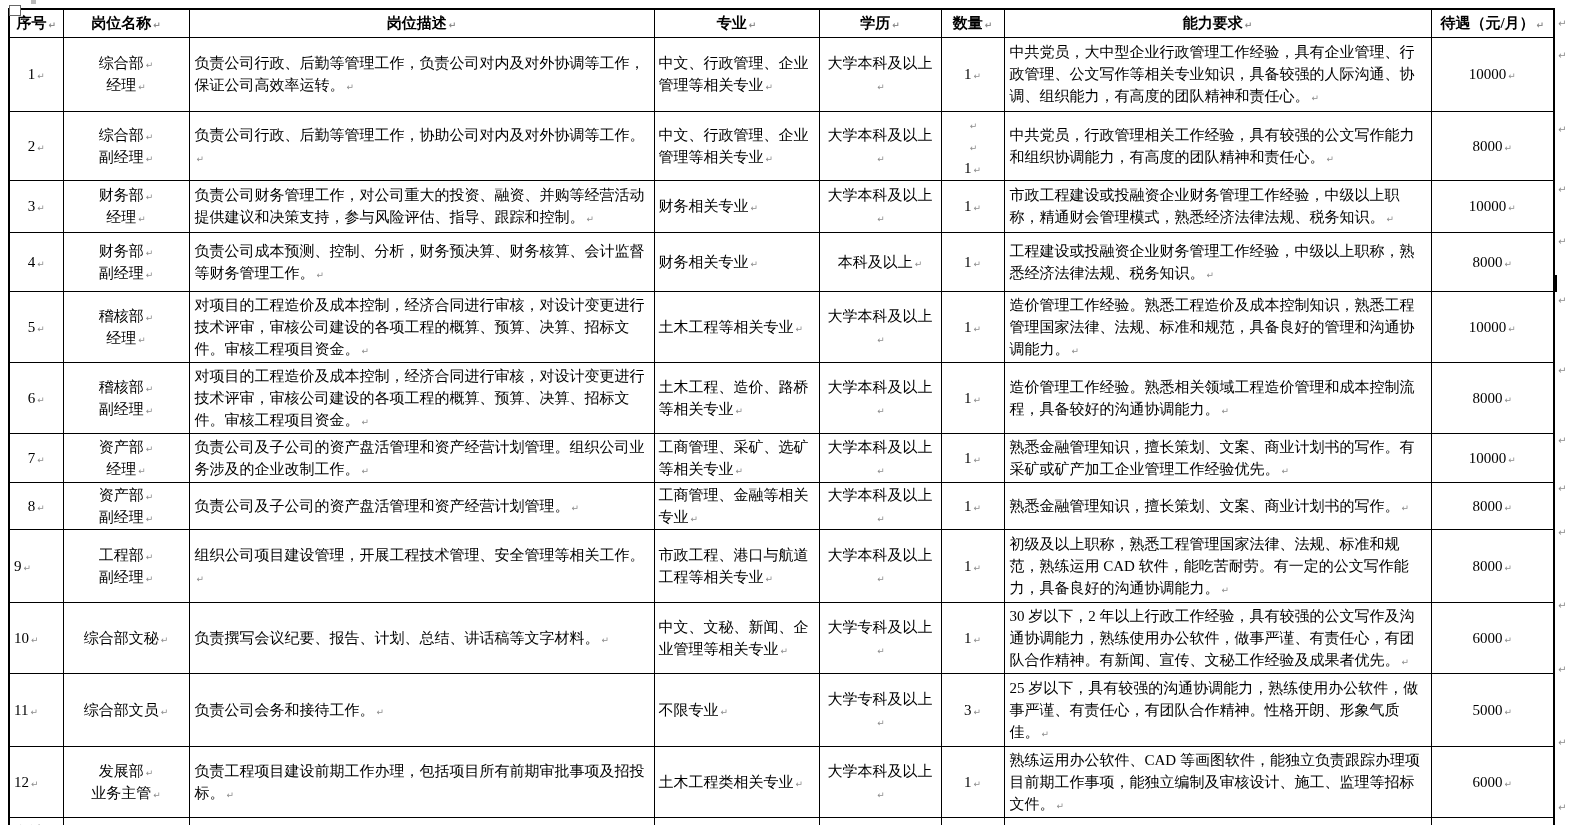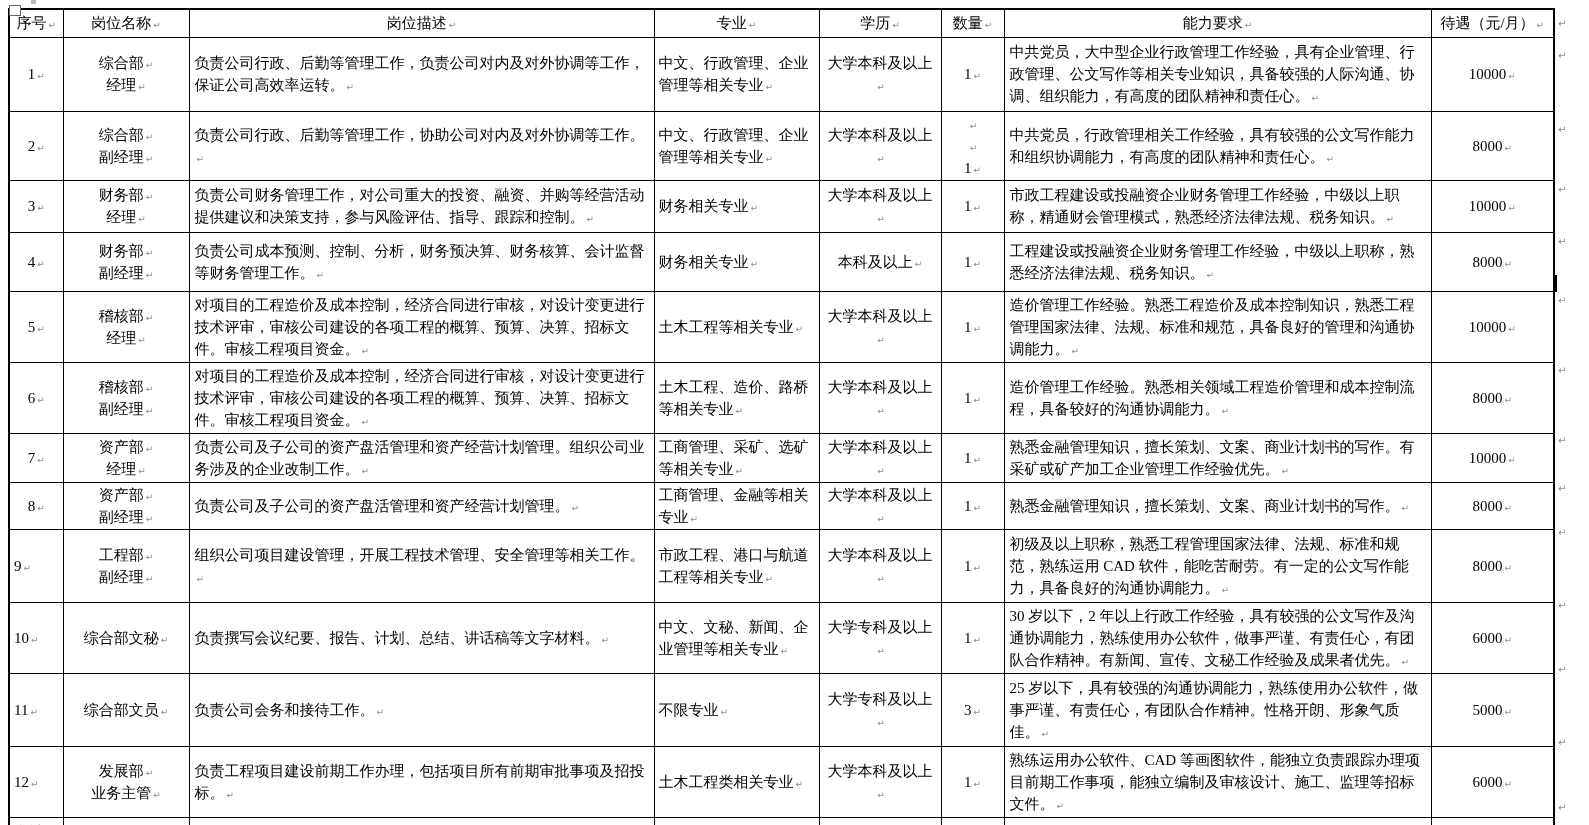--- a/index.html
+++ b/index.html
@@ -12,21 +12,21 @@
   .tablewrap{position:absolute;left:8px;top:8px;}
   table{
     border-collapse:collapse;table-layout:fixed;width:1545px;
     border:2px solid #000;background:#fff;
   }
   th,td{
     border:1px solid #000;vertical-align:middle;
     font-size:15px;line-height:22px;overflow:hidden;
     padding:1px 4px;word-break:break-all;
   }
-  th{font-weight:normal;text-align:center;padding:2px 2px;white-space:nowrap;overflow:visible;}
+  th{font-weight:bold;text-align:center;padding:2px 2px;white-space:nowrap;overflow:visible;}
   td.left{text-align:left;}
   td.center{text-align:center;}
   td.desc,td.req{padding:2px 5px;}
   .m{ 
     color:#8c8c8c;font-size:9px;line-height:1;
     font-family:"DejaVu Sans",sans-serif;margin-left:2px;
   }
   .rowmark{position:absolute;color:#8c8c8c;font-size:10px;font-family:"DejaVu Sans",sans-serif;}
   .cursor{position:absolute;width:3px;height:17px;background:#000;}
   .handle{position:absolute;left:1px;top:-3px;width:10px;height:9px;border:1px solid #666;background:#fff;}

